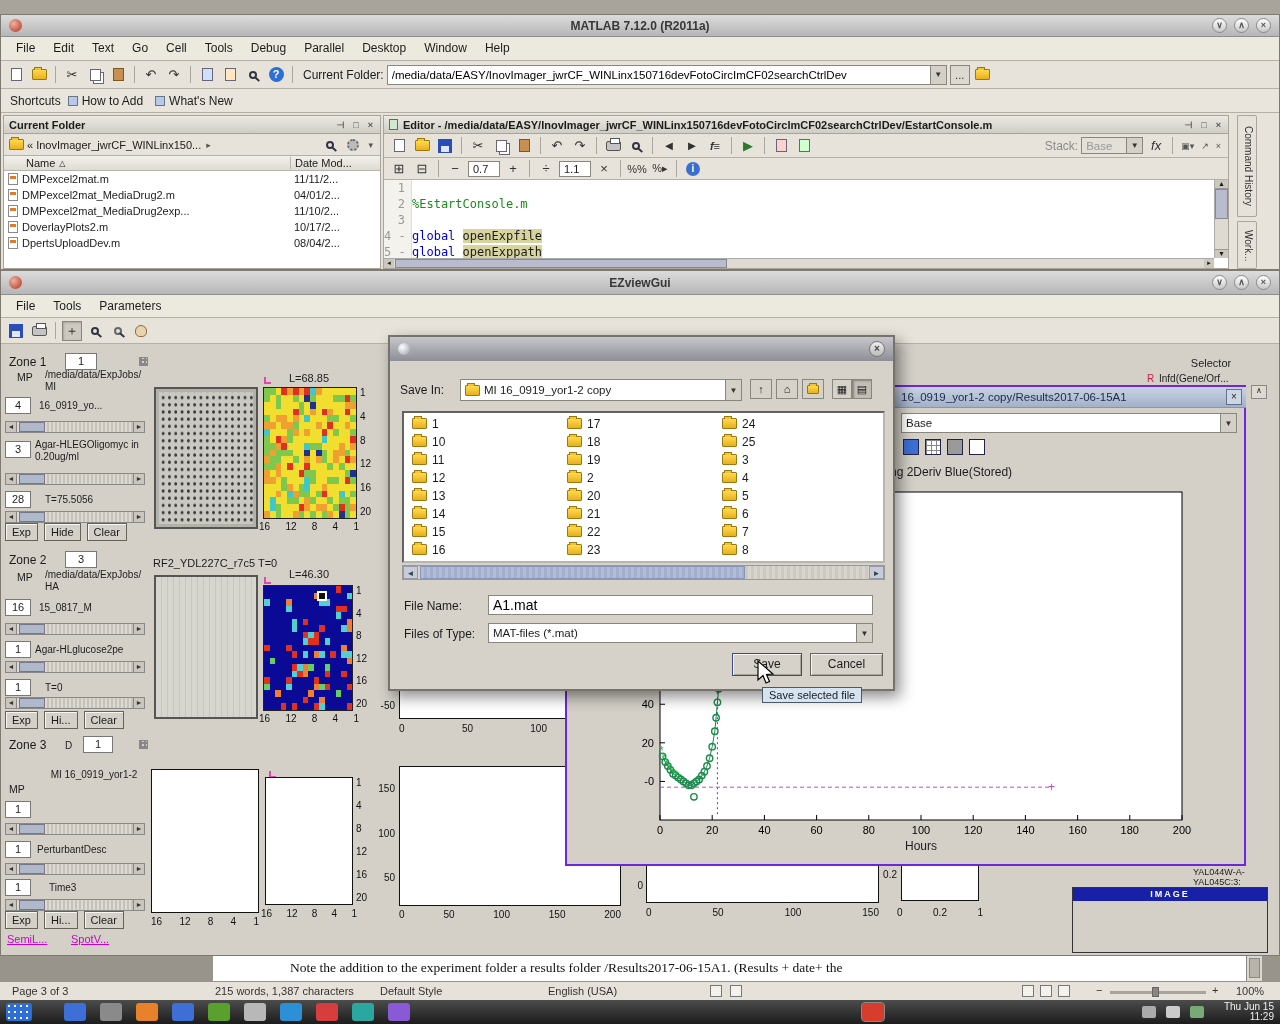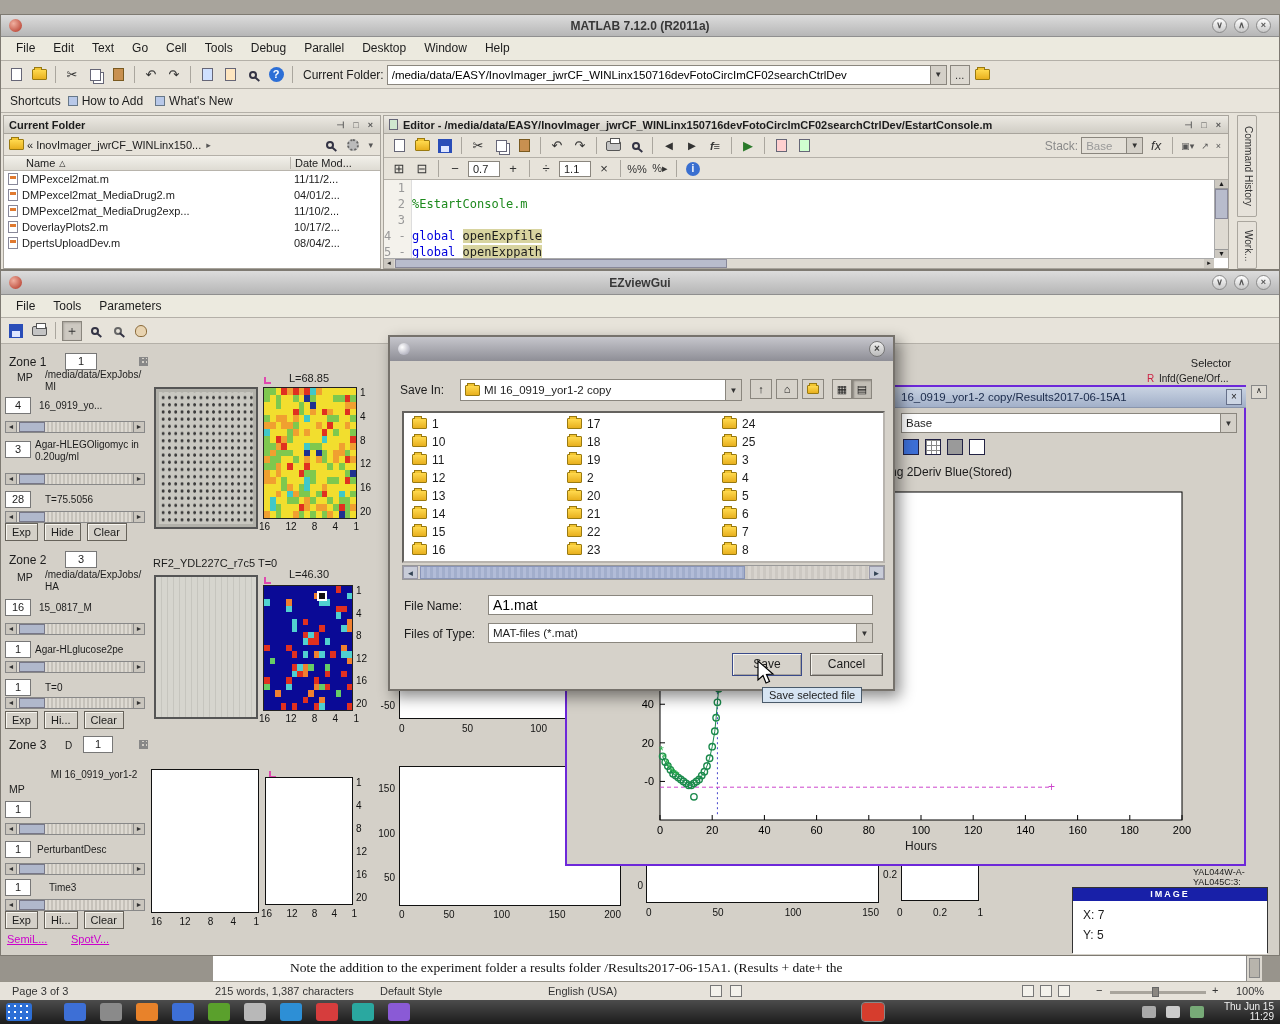--- a/index.html
+++ b/index.html
@@ -1320,24 +1320,20 @@
       <text x="102.135" y="384.90588235294115" text-anchor="middle" font-size="13" fill="#2ab24c">*</text>
       <text x="104.745" y="388.7647058823529" text-anchor="middle" font-size="13" fill="#2ab24c">*</text>
       <text x="107.355" y="390.6941176470588" text-anchor="middle" font-size="13" fill="#2ab24c">*</text>
       <text x="109.965" y="392.6235294117647" text-anchor="middle" font-size="13" fill="#2ab24c">*</text>
       <circle cx="126.93" cy="409.84705882352944" r="3.2" fill="none" stroke="#1b8a4c" stroke-width="1.4"></circle>
     </svg>
 </div>
 
 <div class="abs" id="image-panel" style="left:1072px;top:887px;width:196px;height:66px;border:1px solid #333;z-index:40">
   <div style="height:13px;background:#1820a8;color:#fff;font-size:9px;font-weight:bold;text-align:center;letter-spacing:2px;line-height:13px">IMAGE</div>
-  <div style="height:53px;background:#fff;padding:4px 10px;font-size:12px;line-height:20px">
-    <div>X: 7</div>
-    <div>Y: 5</div>
-  </div>
 </div>
 
 <div class="abs" style="left:0;top:956px;width:1280px;height:25px;background:#98948c;z-index:5">
   <div class="abs" style="left:213px;top:0;width:1033px;height:25px;background:#fff">
     <span class="abs" style="left:77px;top:4px;font-family:'Liberation Serif',serif;font-size:13.5px;color:#111;white-space:nowrap">Note the addition to the experiment folder a results folder  /Results2017-06-15A1.  (Results + date+ the</span>
   </div>
   <div class="abs" style="left:1246px;top:0;width:16px;height:25px;background:#dcd8d0;border-left:1px solid #888">
       <div style="margin:2px;height:20px;background:#b8b4ac;border:1px solid #888"></div>
     </div>
 </div>

